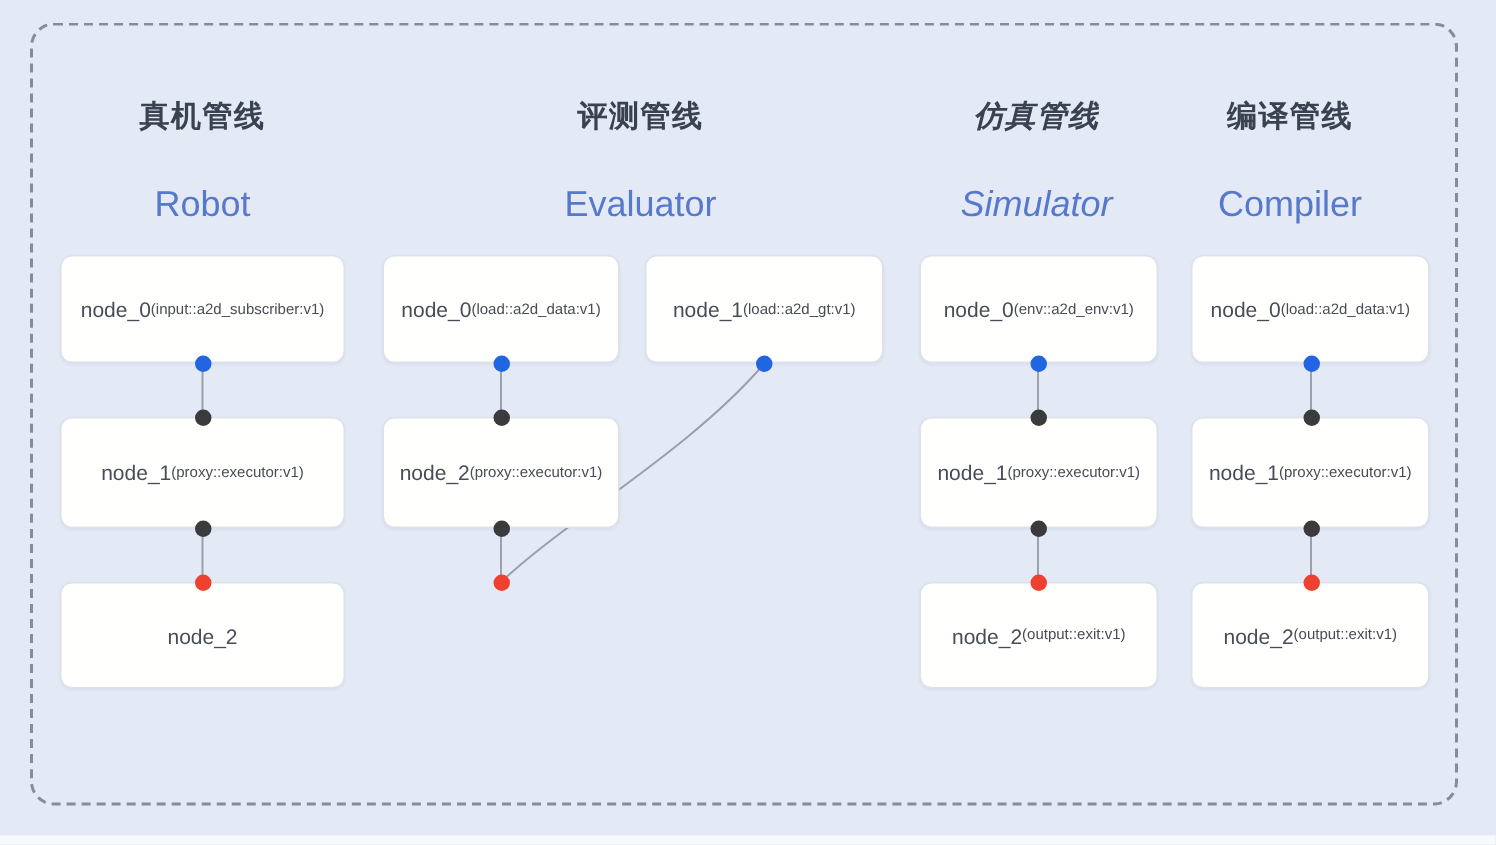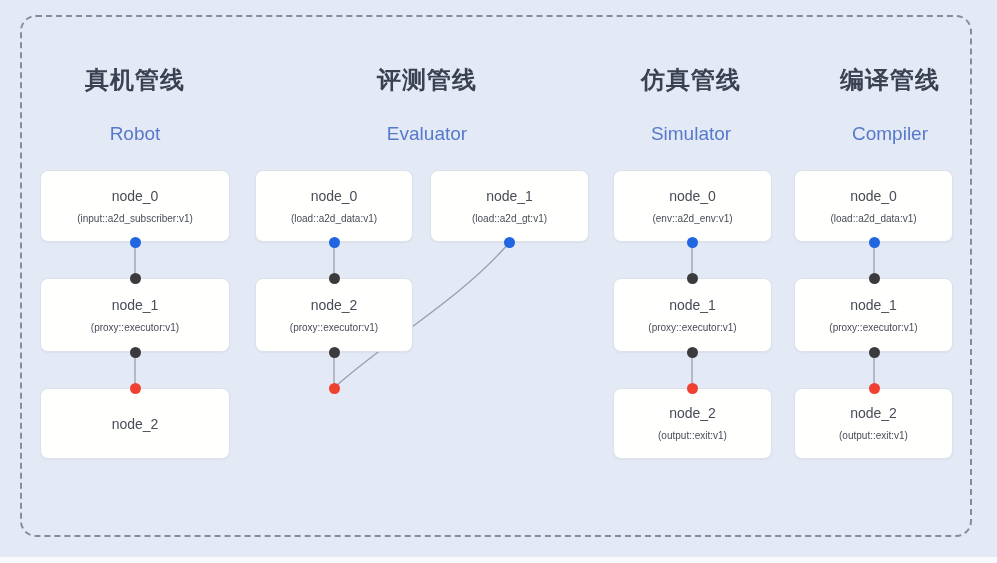--- a/index.html
+++ b/index.html
@@ -29,49 +29,49 @@
     border-radius:16px;
     z-index:0;
   }
   .bottom-strip{
     position:absolute;left:0;bottom:0;width:997px;height:6px;
     background:#f7f9fc;z-index:6;
   }
   .hdr-zh{
     position:absolute;top:64px;width:200px;
     text-align:center;
-    font-size:24px;font-weight:600;
+    font-size:20px;font-weight:600;
     color:var(--title-text);
     letter-spacing:1px;
     z-index:2;
   }
   .hdr-en{
     position:absolute;top:123px;width:200px;
     text-align:center;
-    font-size:19px;font-weight:400;
+    font-size:24px;font-weight:400;
     color:var(--accent-title);
     z-index:2;
   }
   .hx-robot{left:35px;}
   .hx-eval{left:327px;}
-  .hx-sim{left:591px;}
-  .hx-comp{left:790px;}
+  .hx-sim{left:591px;font-style:italic;}
+  .hx-comp{left:760px;}
 
   svg.wires{position:absolute;left:0;top:0;z-index:1;}
   svg.wires path, svg.wires line{
     stroke:#98a0ad;stroke-width:1.3;fill:none;
   }
 
   .node{
     position:absolute;
     background:#fffffe;
     border:1px solid var(--box-border);
     border-radius:8px;
     box-shadow:0 1px 2px rgba(60,70,100,0.06);
-    display:flex;flex-direction:column;
+    display:flex;flex-direction:row;
     align-items:center;justify-content:center;
     z-index:2;
   }
   .nname{font-size:14px;color:var(--node-text);line-height:24px;}
   .ntype{font-size:10px;color:var(--node-text);line-height:21px;}
 
   .col-robot{left:40px;width:190px;}
   .col-evala{left:255px;width:158px;}
   .col-evalb{left:430px;width:159px;}
   .col-sim{left:613px;width:159px;}

